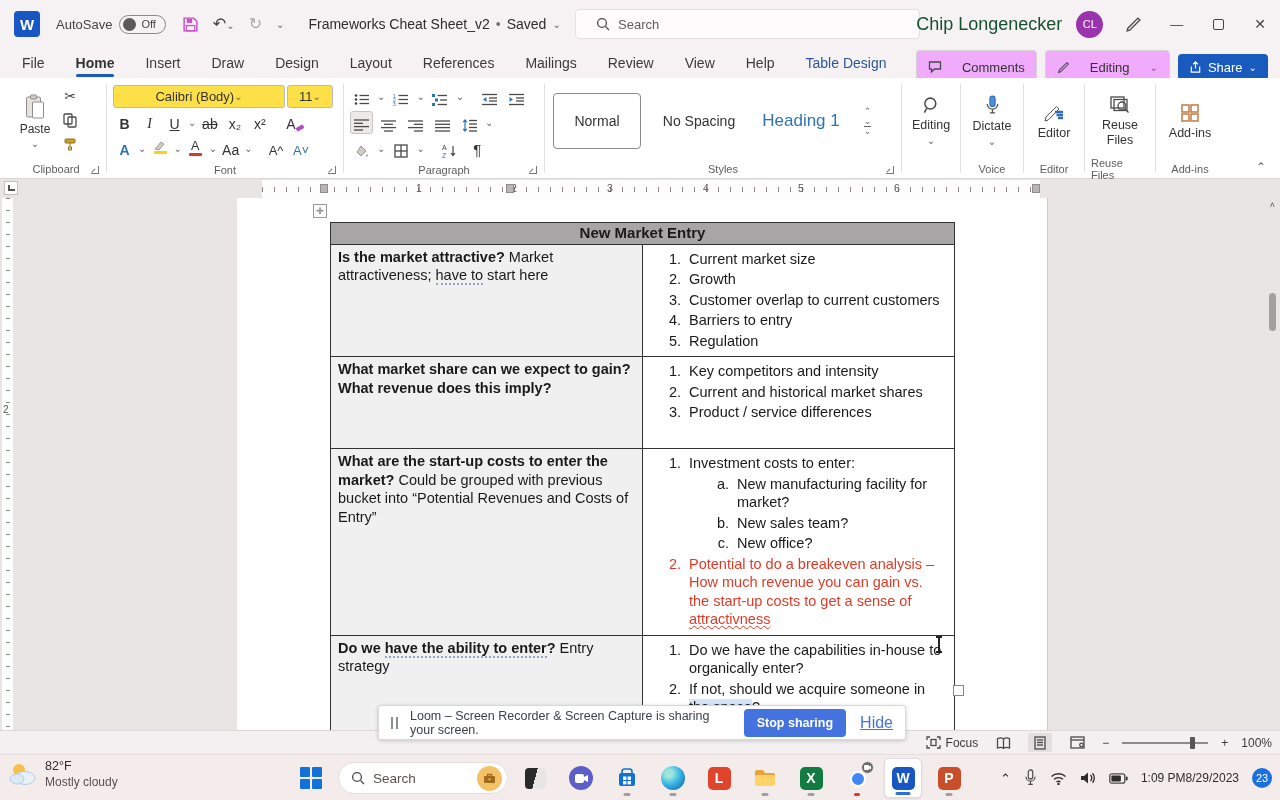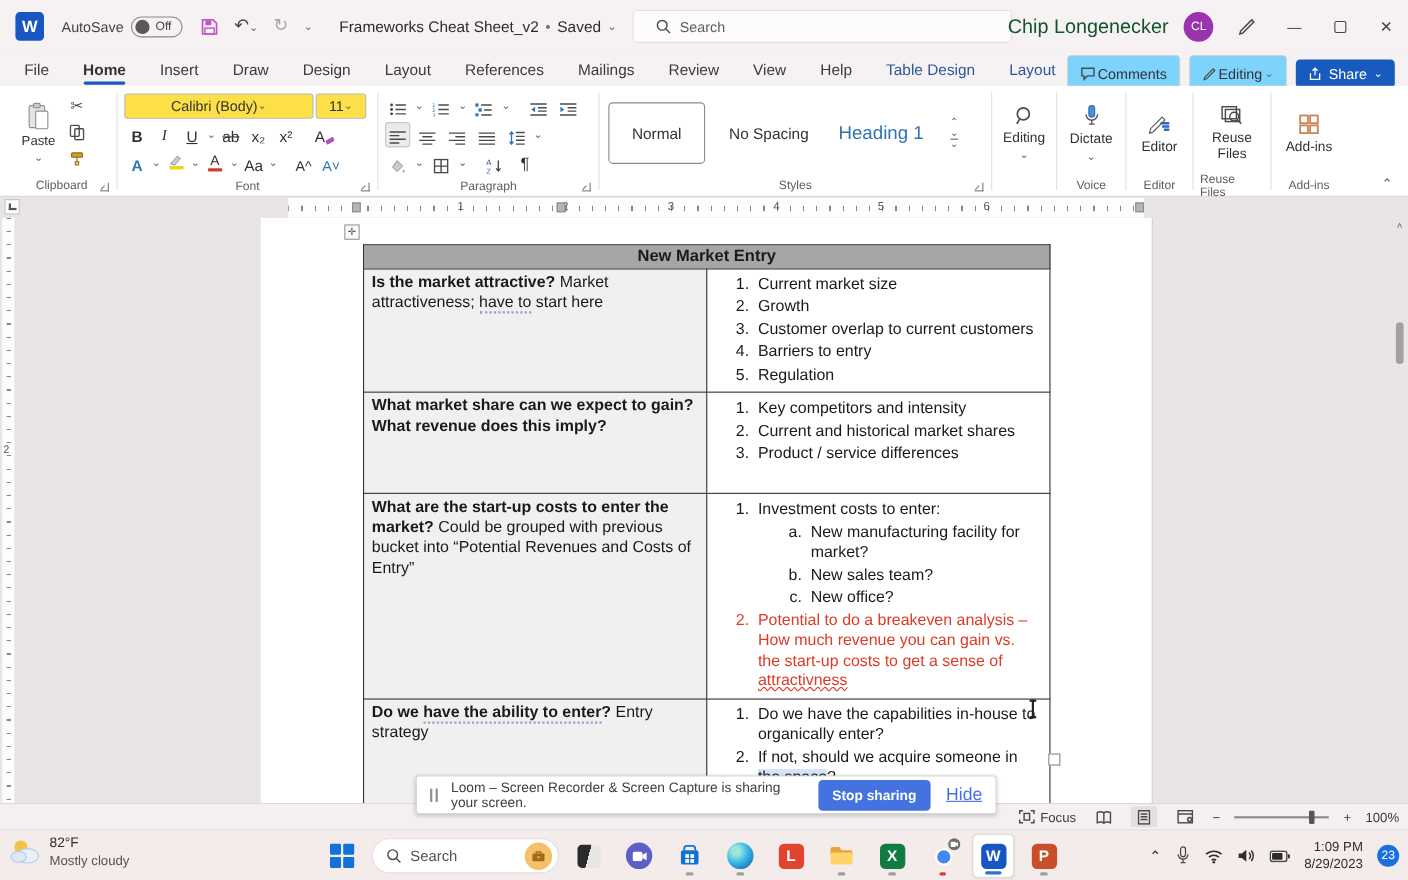--- a/index.html
+++ b/index.html
@@ -27,21 +27,21 @@
   .maxbox{width:11px;height:11px;border:1.4px solid #444;border-radius:2px;display:inline-block}
 
   
   .tabrow{position:absolute;top:48px;left:0;right:0;height:30px;background:#F6F2F3;display:flex;align-items:center}
   .tabs{display:flex;gap:27px;padding-left:20px;font-size:14px;color:#3B3A39}
   .tab{position:relative;cursor:default;padding:4px 2px}
   .tab.active{font-weight:700;color:#333}
   .tab.active::after{content:"";position:absolute;left:2px;right:2px;bottom:-2px;height:3px;border-radius:2px;background:#185ABD}
   .tab.ctx{color:#2B579A}
   .tr-right{position:absolute;right:12px;top:2px;display:flex;gap:8px;align-items:center}
-  .pillbtn{display:flex;align-items:center;gap:2px;border:1px solid #D6D2D3;background:#7dd3fc;border-radius:4px;height:26px;padding:16px 11px;font-size:13px;color:#333}
+  .pillbtn{display:flex;align-items:center;gap:20px;border:1px solid #D6D2D3;background:#f0abfc;border-radius:4px;height:26px;padding:16px 11px;font-size:13px;color:#333}
   .sharebtn{display:flex;align-items:center;gap:6px;background:#185ABD;color:#fff;border-radius:4px;height:26px;padding:0 11px;font-size:13px}
 
   
   .ribbon{position:absolute;top:78px;left:0;right:0;height:101px;background:#fff;border-bottom:1px solid #DAD6D7;display:flex;align-items:stretch;padding-left:8px}
   .rgroup{display:flex;flex-direction:column;padding:5px 4px 0}
   .rcontent{flex:1;display:flex}
   .glabel{height:19px;position:relative;font-size:11px;color:#605E5C;display:flex;align-items:center;justify-content:center}
   .launcher{position:absolute;right:1px;bottom:4px;width:8px;height:8px;border-right:1px solid #7A7876;border-bottom:1px solid #7A7876}
   .launcher::after{content:"";position:absolute;right:2px;bottom:2px;width:5px;height:1.4px;background:#7A7876;transform:rotate(-45deg)}
   .rdiv{width:1px;background:#E3E1DF;margin:6px 2px 5px}
@@ -133,21 +133,21 @@
   .dash.blue{background:#2D6FDB;width:15px}
   .appsq{width:23px;height:23px;border-radius:5px;color:#fff;font-weight:bold;font-size:14px;display:flex;align-items:center;justify-content:center}
   .darkapp{width:21px;height:21px;border-radius:4px;background:linear-gradient(105deg,#2B2B2B 48%,#E8E6E4 48%)}
   .chatapp{width:24px;height:24px;border-radius:50%;background:#5B5FC7;display:flex;align-items:center;justify-content:center}
   .edgeapp{width:24px;height:24px;border-radius:50%;background:radial-gradient(circle at 34% 32%,#9EE6D8 0 16%,#35B6E8 48%,#1B4E9B 100%)}
   .chromewrap{position:relative;width:26px;height:26px}
   .chromeapp{width:24px;height:24px;border-radius:50%;background:conic-gradient(from -45deg,#EA4335 0 33%,#FBBC05 0 66%,#34A853 0 100%);position:relative}
   .chromeapp::after{content:"";position:absolute;left:6px;top:6px;width:12px;height:12px;border-radius:50%;background:#4285F4;border:2.5px solid #fff}
   .camoverlay{position:absolute;right:-4px;top:-4px;width:13px;height:13px;border-radius:50%;background:#6E6E6E;border:1.5px solid #F4ECEA;display:flex;align-items:center;justify-content:center}
   .tray{position:absolute;right:8px;top:0;height:46px;display:flex;align-items:center;gap:13px;color:#2E2D2C}
-  .clock{display:flex;flex-direction:column;align-items:flex-end;font-size:12px;line-height:1.25;color:#2E2D2C}
+  .clock{display:flex;flex-direction:row;font-size:12px;line-height:1.25;color:#2E2D2C}
   .badge{width:20px;height:20px;border-radius:50%;background:#1C6FDE;color:#fff;font-size:11px;display:flex;align-items:center;justify-content:center}
   .icon-line{stroke:#4A4A4A;stroke-width:1.3;fill:none}
   .mini{font-size:11px}
 </style>
 </head>
 <body>
 
 <div class="screen">
 
   <div class="titlebar">

